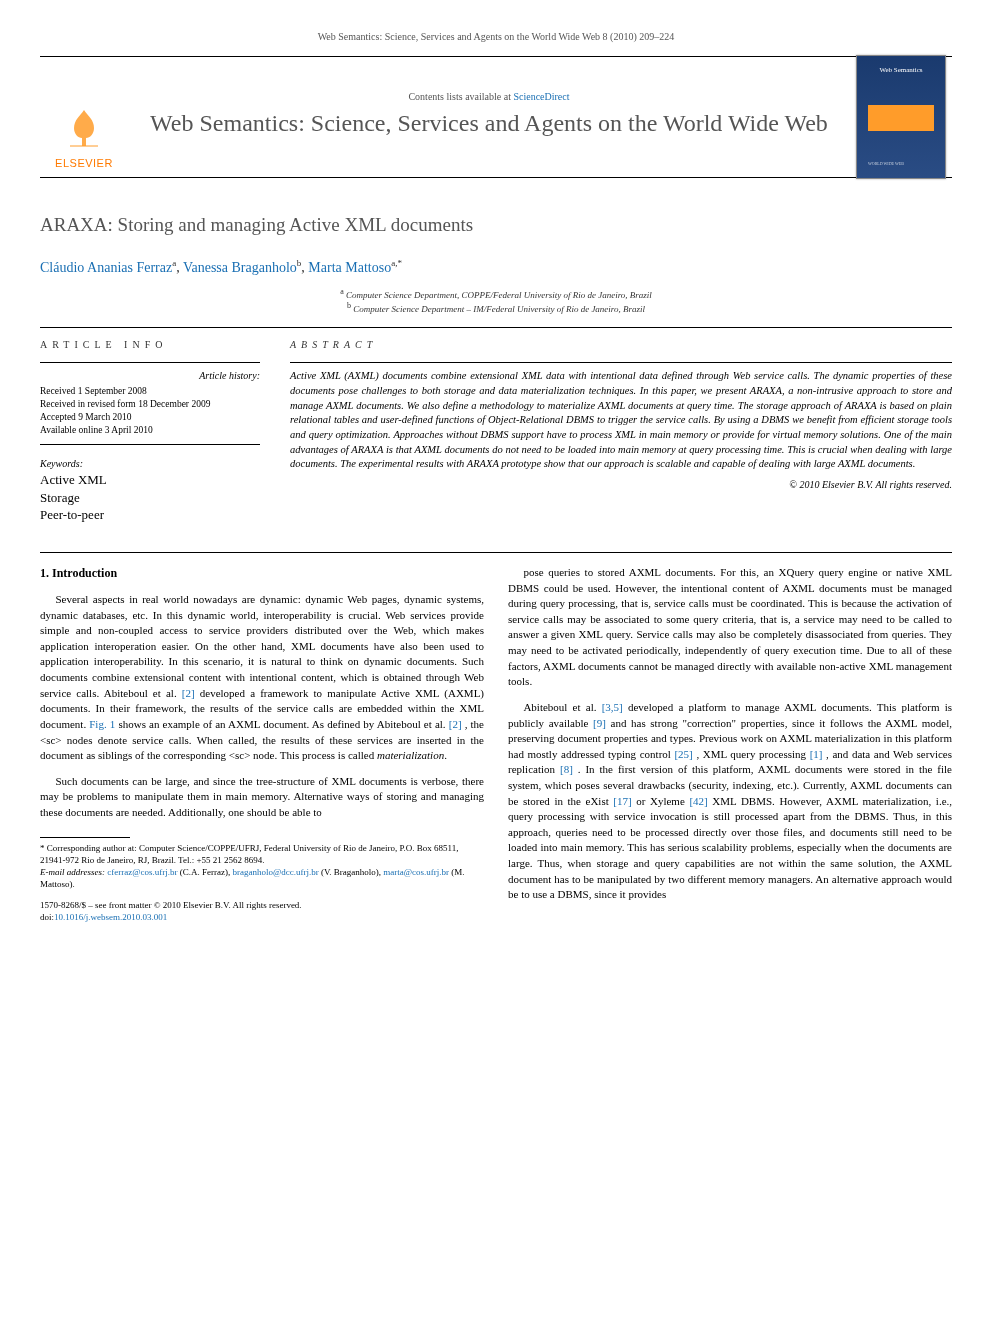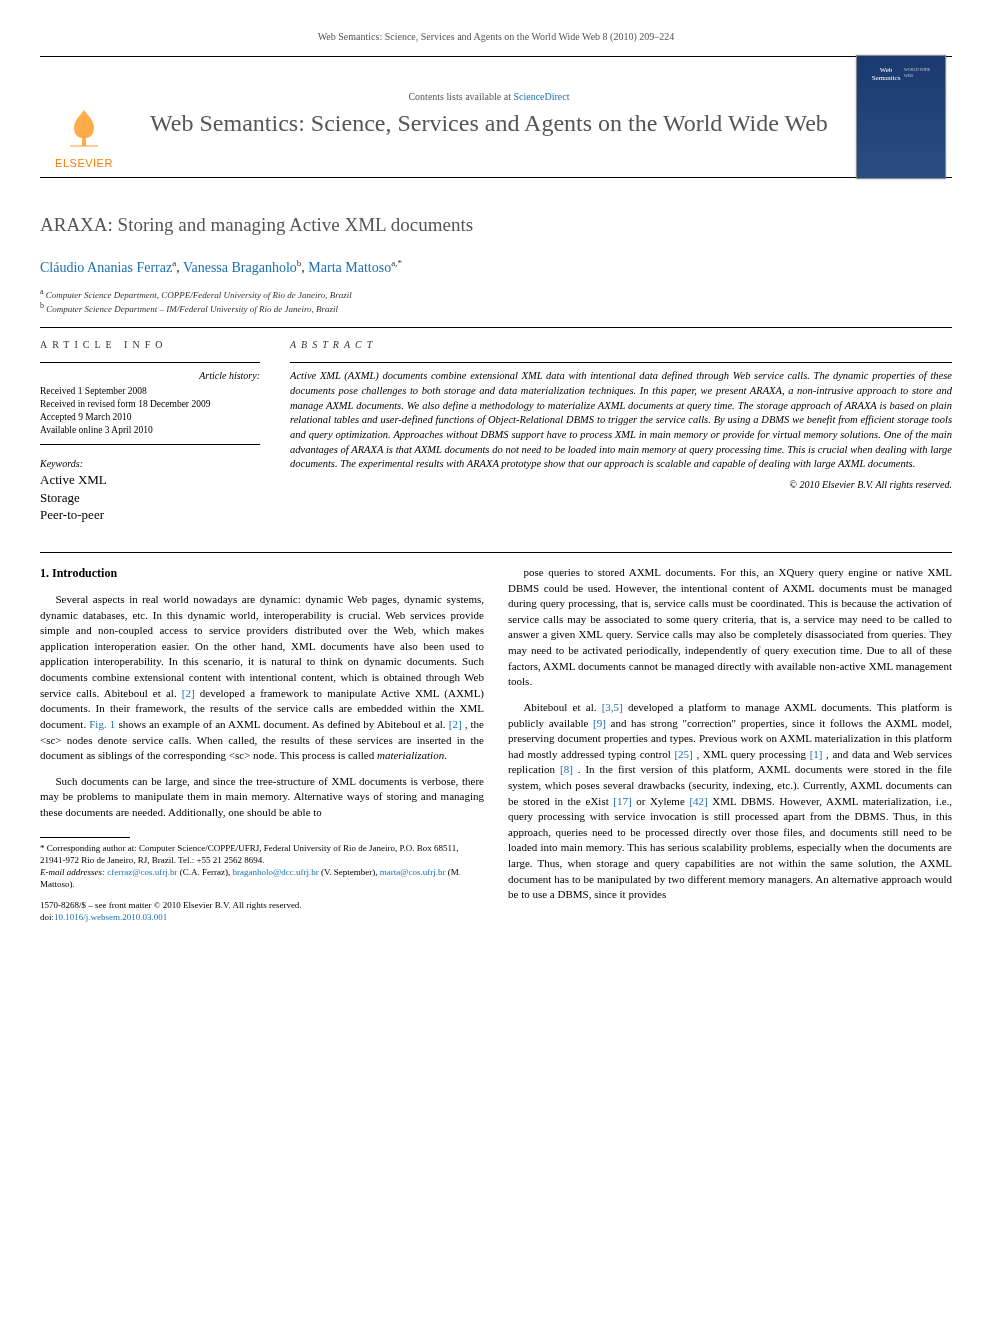--- a/index.html
+++ b/index.html
@@ -83,21 +83,21 @@
   .cover-box {
     width: 76px;
     height: 100px;
     background: linear-gradient(#1a3a6e, #2a4c84);
     border: 1px solid #888;
     box-shadow: 0 0 2px rgba(0,0,0,0.3);
     color: #fff;
     font-size: 5px;
     padding: 11px;
     display: flex;
-    flex-direction: row;
+    flex-direction: column;
     justify-content: space-between;
   }
   .cover-box .c1 { text-align: center; font-size: 7px; line-height: 1.1; }
   .cover-box .strip { background: #ff9c2a; height: 26px; }
   .cover-box .c2 { font-size: 4px; opacity: .7; }
 
   .article-title {
     font-size: 19px;
     font-weight: normal;
     color: #555;
@@ -110,20 +110,21 @@
     margin-bottom: 10px;
   }
   .authors sup { font-size: 9px; }
   .authors a { color: #1a6fb3; text-decoration: none; }
   .affiliations {
     font-size: 9px;
     font-style: italic;
     color: #333;
     margin-bottom: 12px;
     line-height: 1.35;
+    text-align: center;
   }
   .affiliations sup { font-style: normal; font-size: 8px; }
   .rule { border: none; border-top: 1px solid #000; margin: 8px 0 10px; }
 
   .meta-abs {
     display: flex;
     gap: 30px;
     margin-bottom: 28px;
   }
   .col-info { width: 220px; }
@@ -255,21 +256,21 @@
 
   <p>Such documents can be large, and since the tree-structure of XML documents is verbose, there may be problems to manipulate them in main memory. Alternative ways of storing and managing these documents are needed. Additionally, one should be able to </p>
 
   <div class="no-break">
     <hr class="footline">
     <div class="footnotes">
       <div>* Corresponding author at: Computer Science/COPPE/UFRJ, Federal University of Rio de Janeiro, P.O. Box 68511, 21941-972 Rio de Janeiro, RJ, Brazil. Tel.: +55 21 2562 8694.</div>
       <div>
         <i>E-mail addresses:</i>
         <a href="#">cferraz@cos.ufrj.br</a><span> (C.A. Ferraz), </span>
-        <a href="#">braganholo@dcc.ufrj.br</a><span> (V. September), </span>
+        <a href="#">braganholo@dcc.ufrj.br</a><span> (V. Braganholo), </span>
         <a href="#">marta@cos.ufrj.br</a><span> (M. Mattoso).</span>
       </div>
     </div>
     <div class="bottom-meta">
       <div>1570-8268/$ – see front matter © 2010 Elsevier B.V. All rights reserved.</div>
       <div>
         <span>doi:</span><a href="#">10.1016/j.websem.2010.03.001</a>
       </div>
     </div>
   </div>

